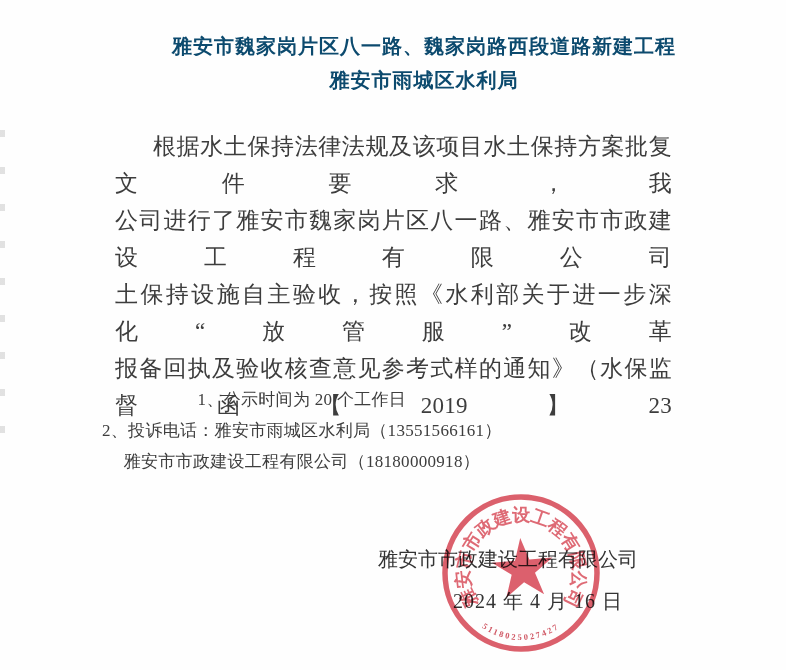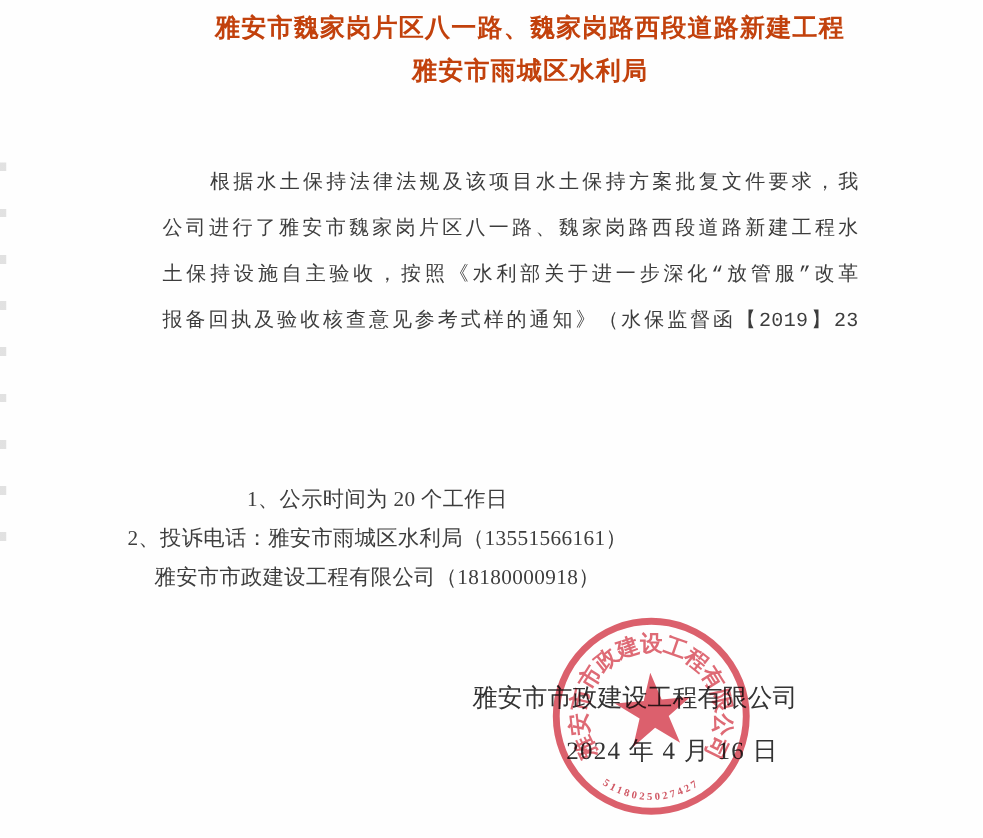--- a/index.html
+++ b/index.html
@@ -7,36 +7,35 @@
     position: relative;
     width: 786px;
     height: 670px;
     background: #fefefe;
     overflow: hidden;
     font-family: "Liberation Serif", "DejaVu Serif", serif;
     color: #3d3d3d;
   }
   .title-block {
     position: absolute;
-    top: 6px; left: 62px; right: 0;
+    top: 29px; left: 62px; right: 0;
     text-align: center;
     font-size: 20px;
     line-height: 34px;
     font-weight: 700;
-    color: #c2410c;
+    color: #0c4a6e;
     letter-spacing: 1px;
   }
   .para {
     position: absolute;
-    top: 128px; left: 130px;
+    top: 128px; left: 115px;
     width: 557px;
-    font-size: 16px;
+    font-size: 23px;
     line-height: 37px;
     letter-spacing: 0.3px;
-    font-family: Liberation Mono, monospace;
   }
   .para .bline { text-align: justify; text-align-last: justify; }
   .para .bline.first { text-indent: 38px; }
   .para .bline.last { text-align: left; text-align-last: left; }
   .items {
     position: absolute;
     top: 384px; left: 102px;
     font-size: 17px;
     line-height: 31px;
     letter-spacing: 0.3px;
@@ -87,21 +86,21 @@
 
   <div class="scan-edge"></div>
 
   <div class="title-block">
     <div>雅安市魏家岗片区八一路、魏家岗路西段道路新建工程</div>
     <div>雅安市雨城区水利局</div>
   </div>
 
   <div class="para">
     <div class="bline first">根据水土保持法律法规及该项目水土保持方案批复文件要求，我</div>
-    <div class="bline">公司进行了雅安市魏家岗片区八一路、魏家岗路西段道路新建工程水</div>
+    <div class="bline">公司进行了雅安市魏家岗片区八一路、雅安市市政建设工程有限公司</div>
     <div class="bline">土保持设施自主验收，按照《水利部关于进一步深化“放管服”改革</div>
     <div class="bline">报备回执及验收核查意见参考式样的通知》（水保监督函【2019】23</div>
   </div>
 
   <div class="items">
     <div>1、公示时间为 20 个工作日</div>
     <div>2、投诉电话：雅安市雨城区水利局（13551566161）</div>
     <div class="cont">雅安市市政建设工程有限公司（18180000918）</div>
   </div>
 

